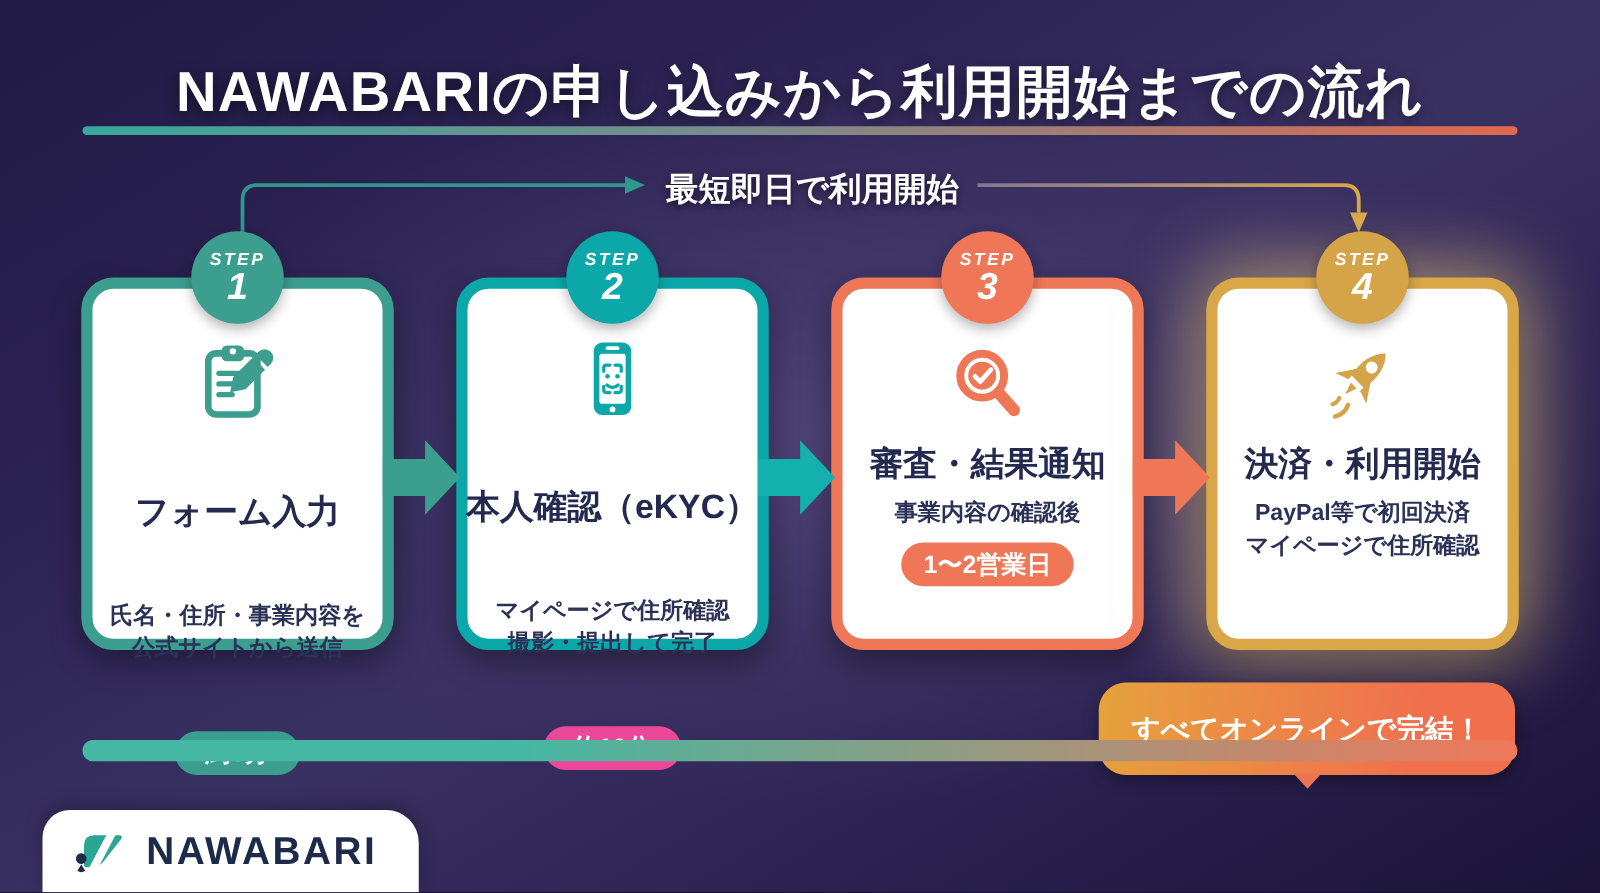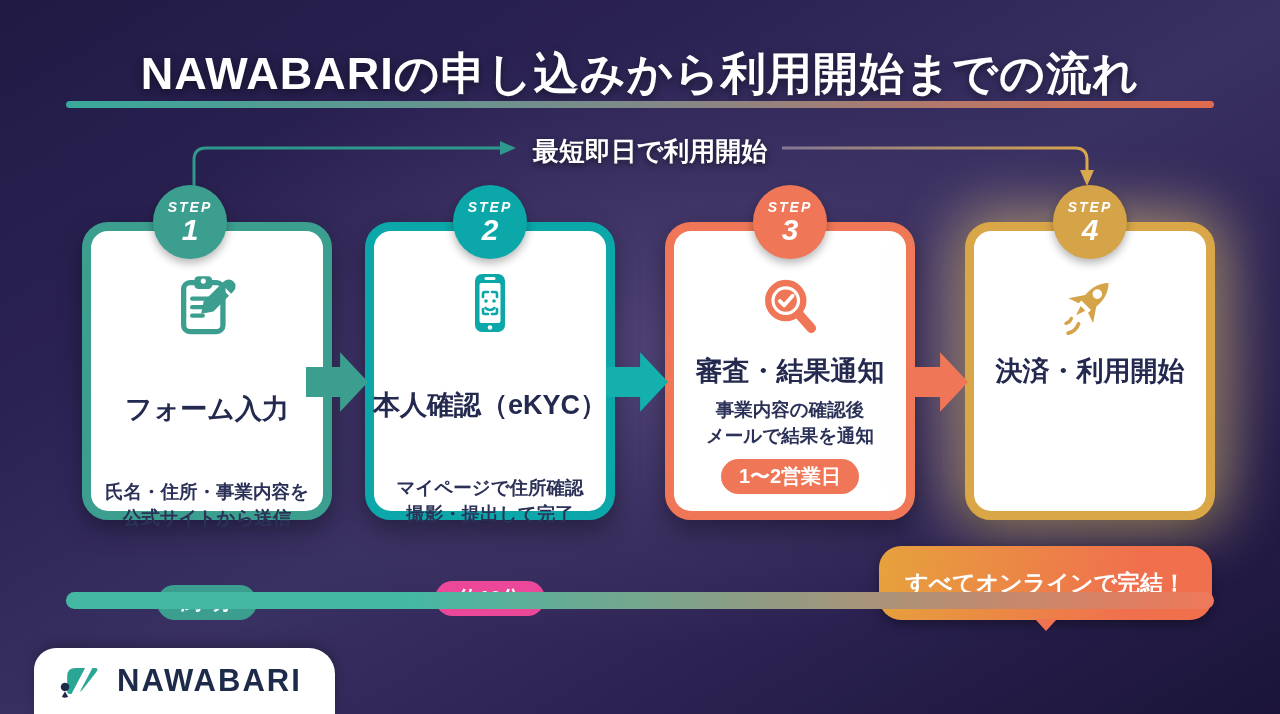--- a/index.html
+++ b/index.html
@@ -28,21 +28,21 @@
     font-size:26px;font-weight:800;color:#ffffff;text-shadow:0 2px 6px rgba(0,0,0,.55);
   }
   .connectors{position:absolute;left:0;top:0;width:1280px;height:714px;pointer-events:none;}
   
   .card{
     position:absolute;top:222px;width:250px;height:298px;background:#ffffff;
     border-radius:26px;box-sizing:border-box;border:9px solid #000;
     display:flex;flex-direction:column;align-items:center;
     box-shadow:0 10px 24px rgba(0,0,0,.35);
   }
-  .card1{left:82px;border-color:#3b9e8e;gap:44px;}
+  .card1{left:65px;border-color:#3b9e8e;gap:44px;}
   .card2{left:365px;border-color:#0ba7a9;gap:44px;}
   .card3{left:665px;border-color:#ef7757;}
   .card4{left:965px;border-color:#d9a648;box-shadow:0 0 55px 12px rgba(240,205,130,.55),0 10px 24px rgba(0,0,0,.3);}
   .step-circle{
     position:absolute;top:185px;width:74px;height:74px;border-radius:50%;
     color:#fff;text-align:center;box-shadow:0 4px 10px rgba(0,0,0,.3);z-index:5;font-style:italic;
   }
   .sc1{left:153px;background:#3b9e8e;}
   .sc2{left:453px;background:#0ba7a9;}
   .sc3{left:753px;background:#ef7757;}
@@ -181,40 +181,43 @@
       <svg width="68" height="68" viewBox="0 0 64 64" fill="none">
         <circle cx="28" cy="25" r="16.5" stroke="currentColor" stroke-width="6"></circle>
         <circle cx="28" cy="25" r="10.5" fill="currentColor"></circle>
         <path d="M22.5 25.5 l4 4 8 -9" stroke="#ffffff" stroke-width="3.6" stroke-linecap="round" stroke-linejoin="round"></path>
         <line x1="40.5" y1="38" x2="52" y2="51" stroke="currentColor" stroke-width="9" stroke-linecap="round"></line>
       </svg>
     </div>
     <div class="card-title">審査・結果通知</div>
     <div class="card-desc">
       <span>事業内容の確認後</span>
-      <span>メールで結果を通知</span>
     </div>
     <div class="badge b3">1〜2営業日</div>
   </div>
 
   <div class="card card4">
     <div class="card-icon c-gold">
       <svg width="70" height="70" viewBox="0 0 64 64" fill="none">
         <g transform="rotate(45 32 26)">
           <path d="M32 2 C39 9 41 19 38.5 31 L25.5 31 C23 19 25 9 32 2 Z" fill="currentColor"></path>
           <circle cx="32" cy="16.5" r="4.4" fill="#ffffff"></circle>
           <path d="M25.5 24 L16 38 L26 34.5 Z" fill="currentColor"></path>
           <path d="M38.5 24 L48 38 L38 34.5 Z" fill="currentColor"></path>
           <path d="M29 35 L32 44 L35 35 Z" fill="currentColor"></path>
         </g>
         <path d="M12 55 q7 -1.5 9.5 -8.5" stroke="currentColor" stroke-width="3.4" stroke-linecap="round"></path>
         <path d="M10 46 q3.5 -0.8 5 -4.5" stroke="currentColor" stroke-width="3" stroke-linecap="round"></path>
       </svg>
     </div>
     <div class="card-title">決済・利用開始</div>
+    <div class="card-desc">
+      <span>PayPal等で初回決済</span>
+      <span>マイページで住所確認</span>
+    </div>
   </div>
 
   <div class="block-arrow ba1"></div>
   <div class="block-arrow ba2"></div>
   <div class="block-arrow ba3"></div>
 
   <div class="complete-badge">すべてオンラインで完結！</div>
   <div class="bottom-line"></div>
 
   <div class="logo-box">

